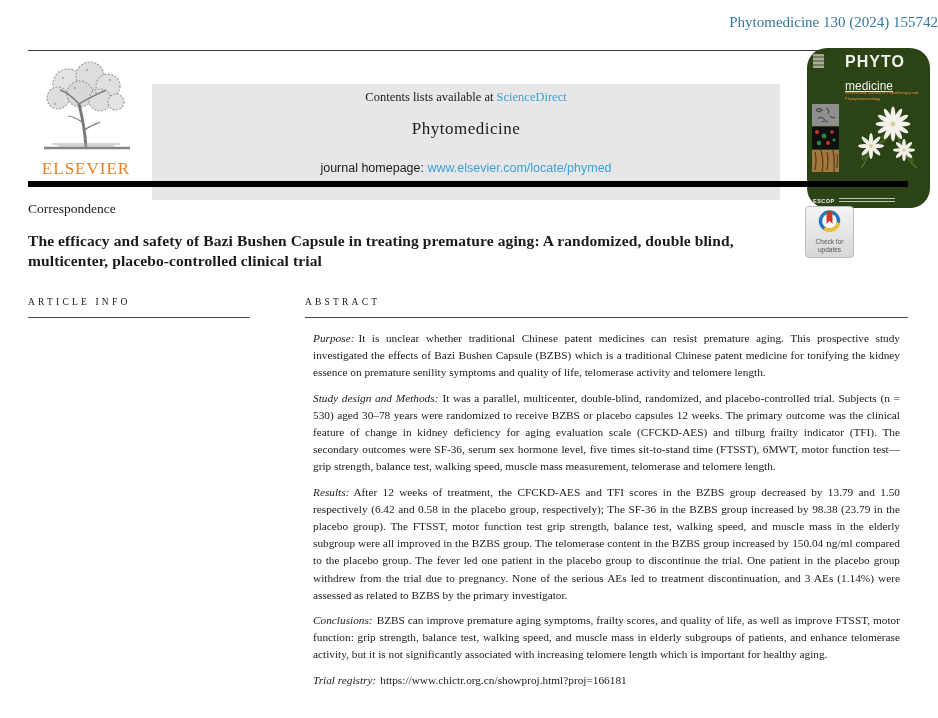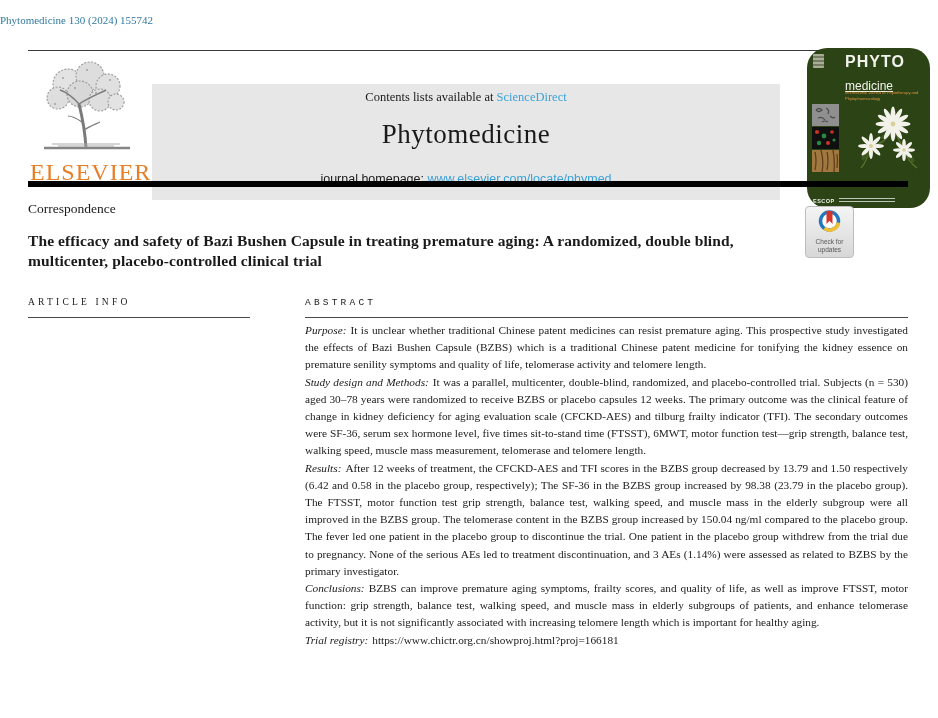--- a/index.html
+++ b/index.html
@@ -1,34 +1,34 @@
 <!DOCTYPE html>
 <html style="--citation-blue: #31799e; --link-blue: #3aa2d9; --elsevier-orange: #e87f27; --banner-gray: #e7e7e7; --cover-green: #2c4315; --cover-orange: #e09440; --badge-red: #d4342a; --badge-blue: #2478be; --badge-yellow: #f3c12f;"><head>
 <meta charset="utf-8">
 <style>
   html,body { margin:0; padding:0; background:#ffffff; }
   .page {
     position:relative; width:938px; height:718px; background:#ffffff;
     font-family:"Liberation Serif", serif; color:#1a1a1a; overflow:hidden;
   }
   .citation {
-    position:absolute; top:14px; left:0; right:0; text-align:left;
-    font-size:11px; color:var(--citation-blue);
+    position:absolute; top:14px; left:0; right:0; text-align:right;
+    font-size:15px; color:var(--citation-blue);
   }
   .top-rule { position:absolute; top:50px; left:28px; width:845px; height:1px; background:#3a3a3a; }
 
   
   .elsevier-logo { position:absolute; left:30px; top:60px; width:112px; height:118px; text-align:center; }
-  .elsevier-wordmark { font-size:24px; letter-spacing:1px; color:var(--elsevier-orange); margin-top:1px; }
+  .elsevier-wordmark { font-size:17px; letter-spacing:1px; color:var(--elsevier-orange); margin-top:1px; }
   .banner {
     position:absolute; left:152px; top:60px; width:628px; height:116px;
     background:var(--banner-gray); text-align:center;margin-top:24px;
   }
   .contents-line { padding-top:6px; font-size:12.5px; }
-  .journal-title { margin-top:14px; font-size:27px; letter-spacing:0.5px; }
+  .journal-title { margin-top:14px; font-size:17px; letter-spacing:0.5px; }
   .homepage-line { margin-top:22px; font-family:"Liberation Sans", sans-serif; font-size:12.5px; }
   .link { color:var(--link-blue); text-decoration:none; cursor:pointer; }
 
   
   .cover {
     position:absolute; left:807px; top:48px; width:123px; height:160px;
     background:var(--cover-green); overflow:hidden;border-radius:20px;
   }
   .cover-emblem { position:absolute; left:6px; top:6px; width:11px; height:14px;
     background:repeating-linear-gradient(to bottom,#a8ad98 0 2px,#767c62 2px 4px); border-radius:1px; }
@@ -62,32 +62,32 @@
   .check-badge {
     position:absolute; left:805px; top:206px; width:47px; height:50px;
     background:linear-gradient(#f4f4f4,#d7d7d7); border:1px solid #bdbdbd; border-radius:4px;
     text-align:center; cursor:pointer;
   }
   .badge-text { font-family:"Liberation Sans", sans-serif; font-size:6.5px; color:#555; line-height:1.25; margin-top:-1px; }
 
   
   .col-heading { position:absolute; font-size:9.5px; letter-spacing:3.2px; }
   .info-heading { top:297px; left:28px; }
-  .abs-heading { top:297px; left:305px;font-family:Liberation Mono, monospace; }
+  .abs-heading { top:297px; left:305px; }
   .info-rule { position:absolute; top:317px; left:28px; width:222px; height:1px; background:#4a4a4a; }
   .abs-rule  { position:absolute; top:317px; left:305px; width:603px; height:1px; background:#4a4a4a; }
 
   .keywords { position:absolute; top:326px; left:28px; width:240px; font-size:10px; line-height:13px; }
   .kw-label { font-style:italic; }
 
   .abstract-body {
     position:absolute; top:322px; left:305px; width:603px;
     font-size:11.3px; line-height:17.2px; text-align:justify;
   }
-  .abstract-body p { margin:0; }
+  .abstract-body p { margin:8px; }
   .lead { font-style:italic; margin-right:4px; }
 </style>
 </head>
 <body>
 
 <div class="page">
 
   <div class="citation">Phytomedicine 130 (2024) 155742</div>
   <div class="top-rule"></div>
 

